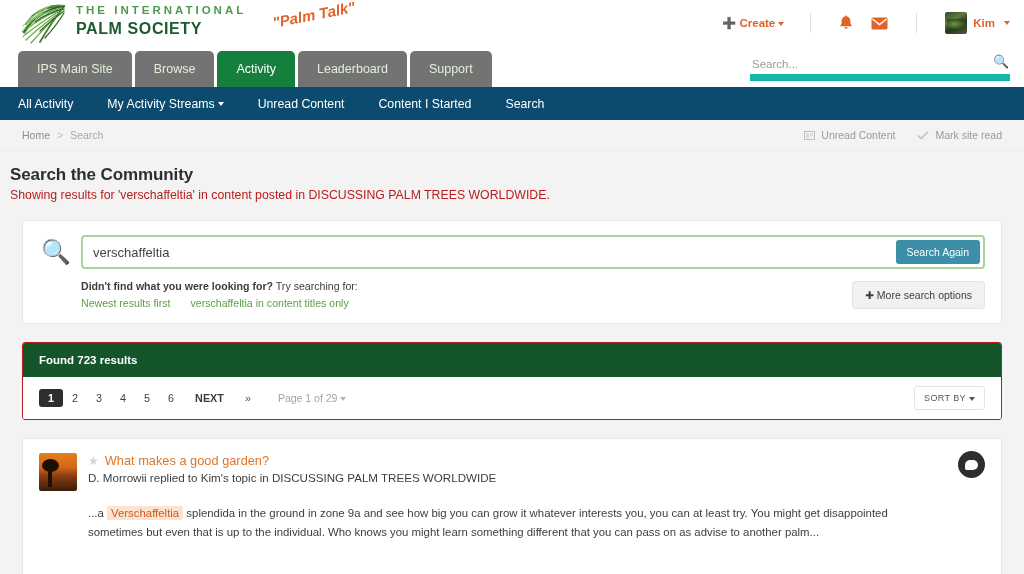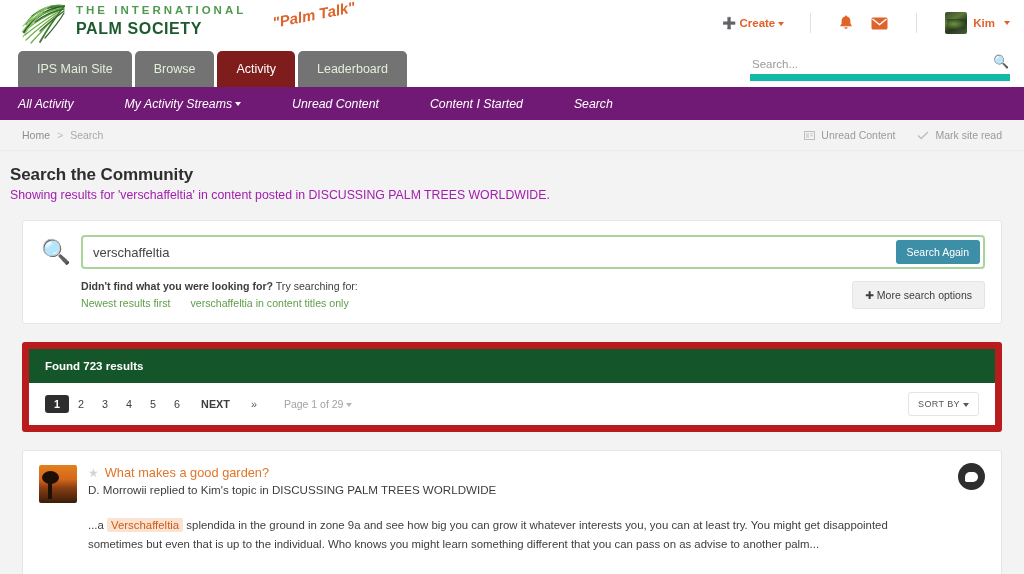--- a/index.html
+++ b/index.html
@@ -106,21 +106,21 @@
     color: #e2f0da;
     font-size: 12.5px;
     padding: 11px 19px 10px 19px;
     border-radius: 5px 5px 0 0;
     margin-right: 3px;
     cursor: pointer;
     line-height: 15px;
     white-space: nowrap;
   }
   .tab.active {
-    background: #7f1d1d;
+    background: #15803d;
     color: #ffffff;
     font-weight: normal;
   }
   .hdr-search {
     position: absolute;
     right: 14px; bottom: 6px;
     width: 260px;
     display: flex; align-items: flex-start;
     border-bottom: 7px solid #14b8a6;
   }
@@ -131,27 +131,26 @@
     font-family: inherit;
     color: #6b6b6b;
     padding: 4px 2px;
     background: transparent;
   }
   .hdr-search input::placeholder { color: #9a9a9a; }
   .hdr-search .mag { color: #111; font-size: 13px; padding-left: 6px; cursor: pointer; }
 
   
   .subnav {
-    background: #701a75;
+    background: #0c4a6e;
     height: 33px;
     display: flex;
     align-items: center;
     padding-left: 18px;
-    gap: 17px;
-    font-style: italic;
+    gap: 0;
   }
   .subnav-item {
     color: #ffffff;
     font-size: 12.3px;
     padding: 0 17px 0 0;
     margin-right: 17px;
     cursor: pointer;
     white-space: nowrap;
   }
   .subnav-item:first-child { }
@@ -181,21 +180,21 @@
   
   .page-head { padding: 14px 22px 0 10px; }
   .page-title {
     font-size: 17px;
     font-weight: bold;
     color: #2e2e2e;
     letter-spacing: -0.1px;
   }
   .page-sub {
     font-size: 12.3px;
-    color: #a21caf;
+    color: #b91c1c;
     margin-top: 3px;
   }
 
   
   .panel {
     margin: 18px 22px 0 22px;
     background: #ffffff;
     border: 1px solid #e6e6e6;
     border-radius: 3px;
   }
@@ -262,21 +261,21 @@
     padding: 7px 12px;
     cursor: pointer;
     white-space: nowrap;
     margin-top: 2px;
   }
 
   
   .results-panel {
     margin: 18px 22px 0 22px;
     background: #ffffff;
-    border: 7px solid #b91c1c;
+    border: 1px solid #b91c1c;
     border-radius: 3px;
     overflow: hidden;
   }
   .results-bar {
     background: #14562a;
     color: #ffffff;
     font-size: 11.5px;
     font-weight: bold;
     padding: 11px 16px;
   }
@@ -473,20 +472,21 @@
       <span class="caret" style="color:#e0632a"></span>
     </div>
   </div>
 </div>
 
 <div class="tabbar">
   <div class="tab">IPS Main Site</div>
   <div class="tab">Browse</div>
   <div class="tab active">Activity</div>
   <div class="tab">Leaderboard</div>
+  <div class="tab">Support</div>
 
   <div class="hdr-search">
     <input type="text" placeholder="Search..." style="">
     <span class="mag">🔍</span>
   </div>
 </div>
 
 <div class="subnav">
   <div class="subnav-item">All Activity</div>
   <div class="subnav-item">

